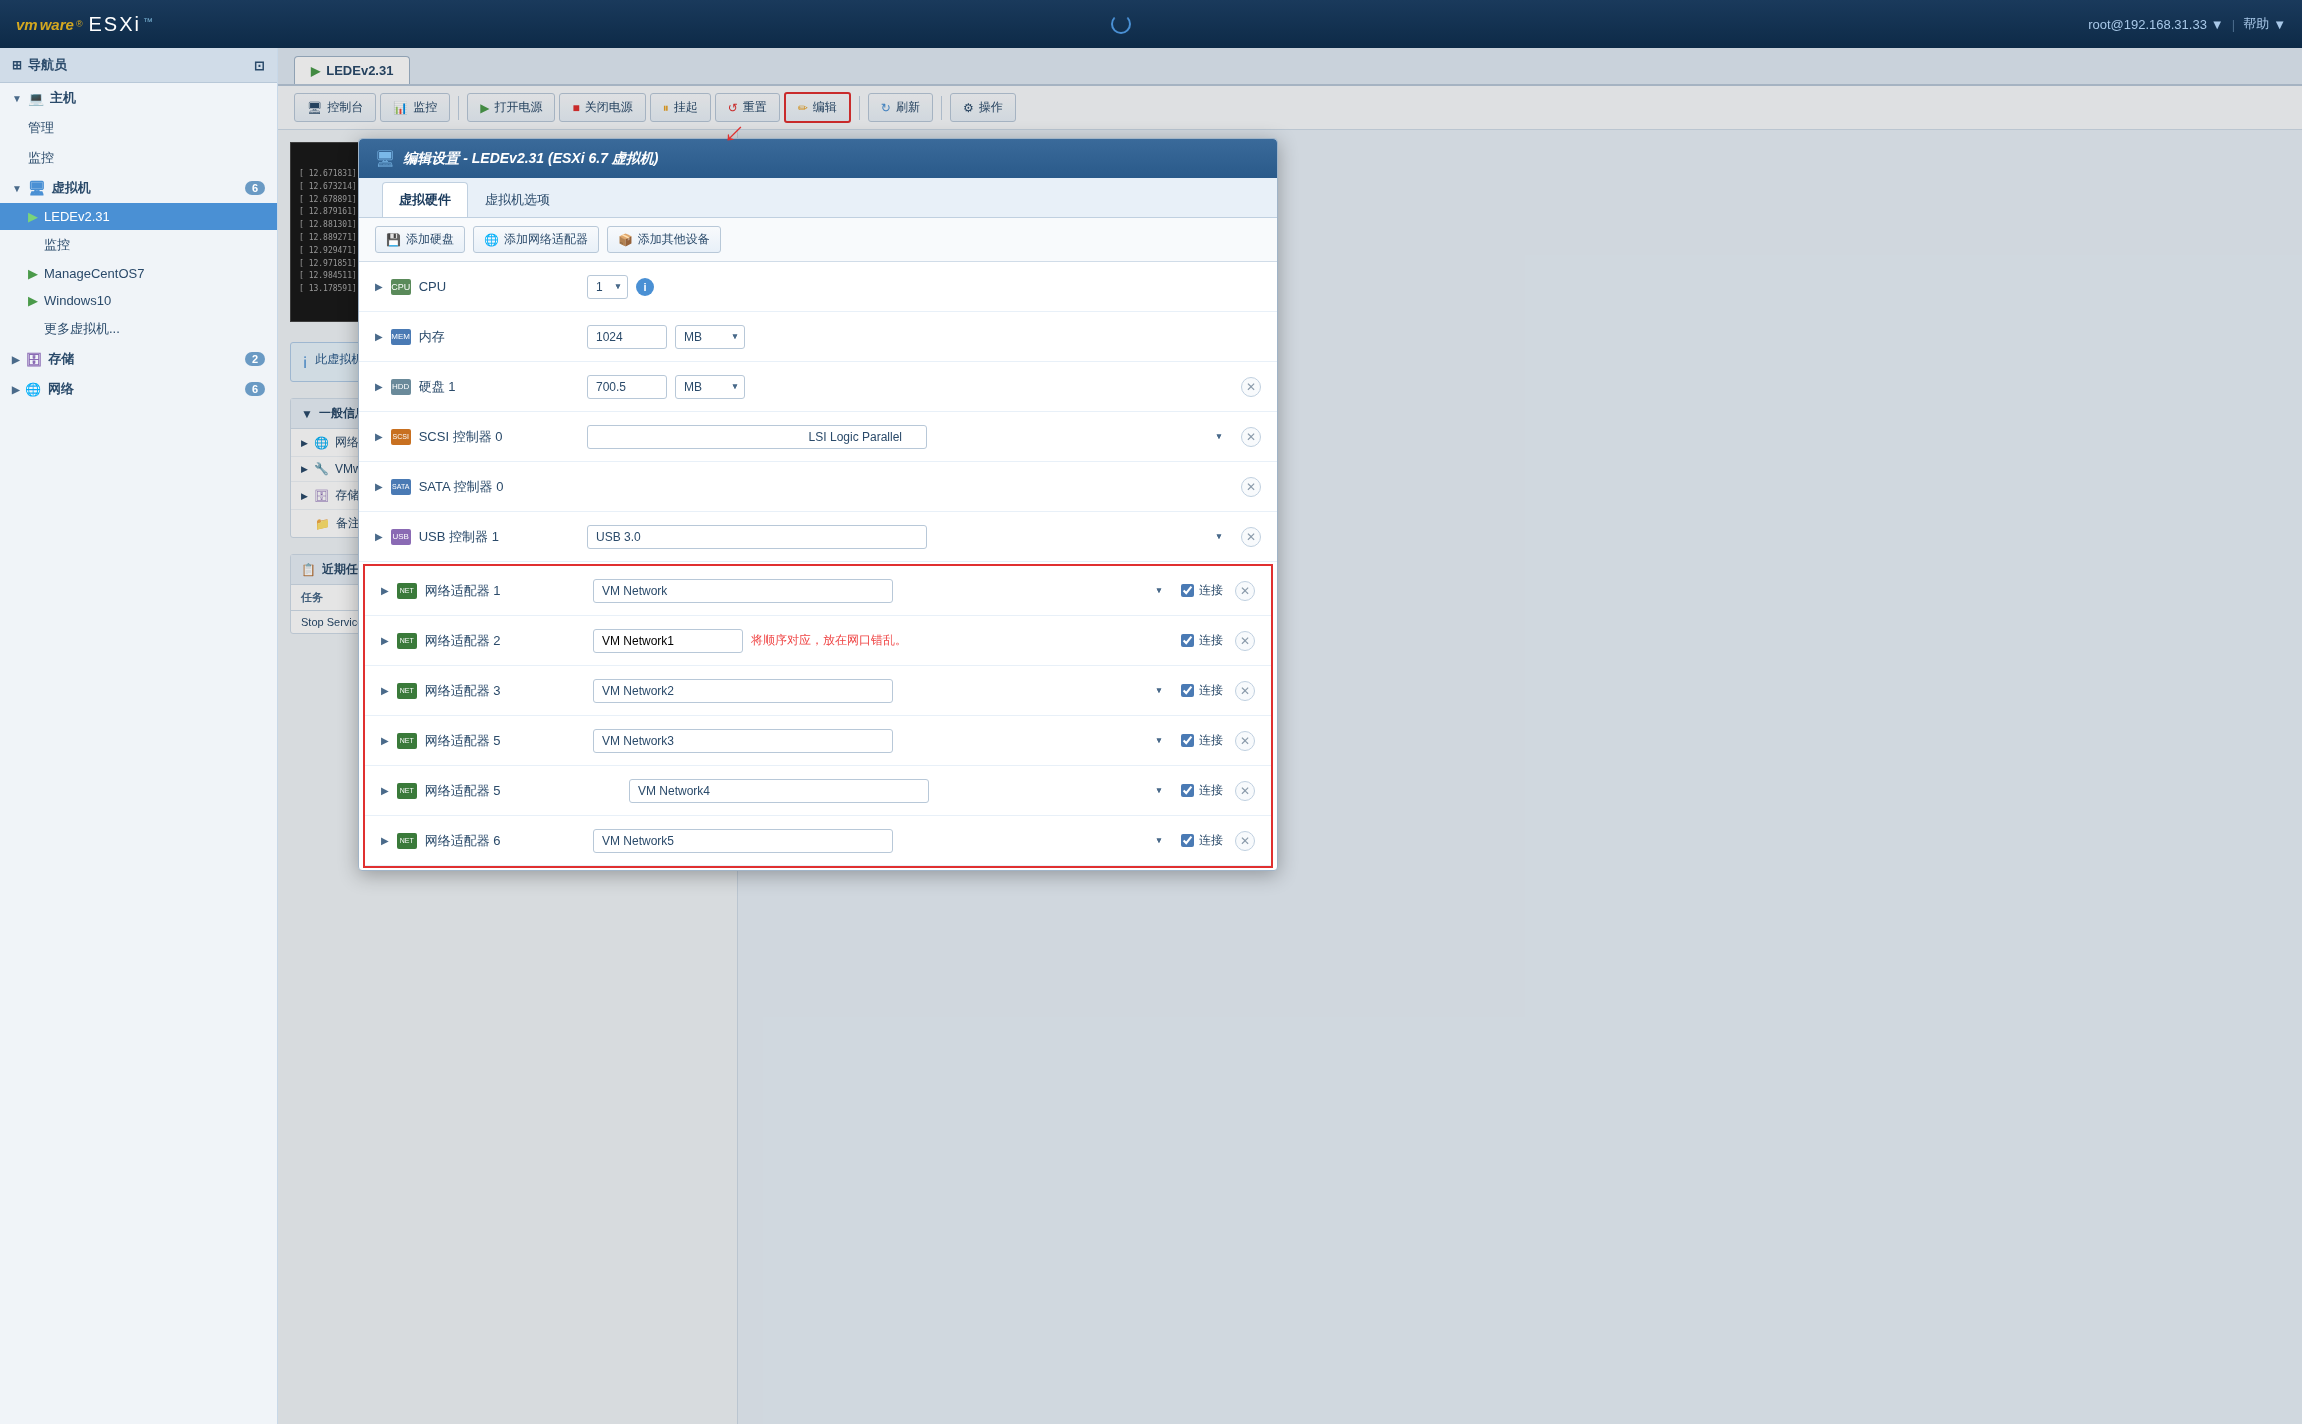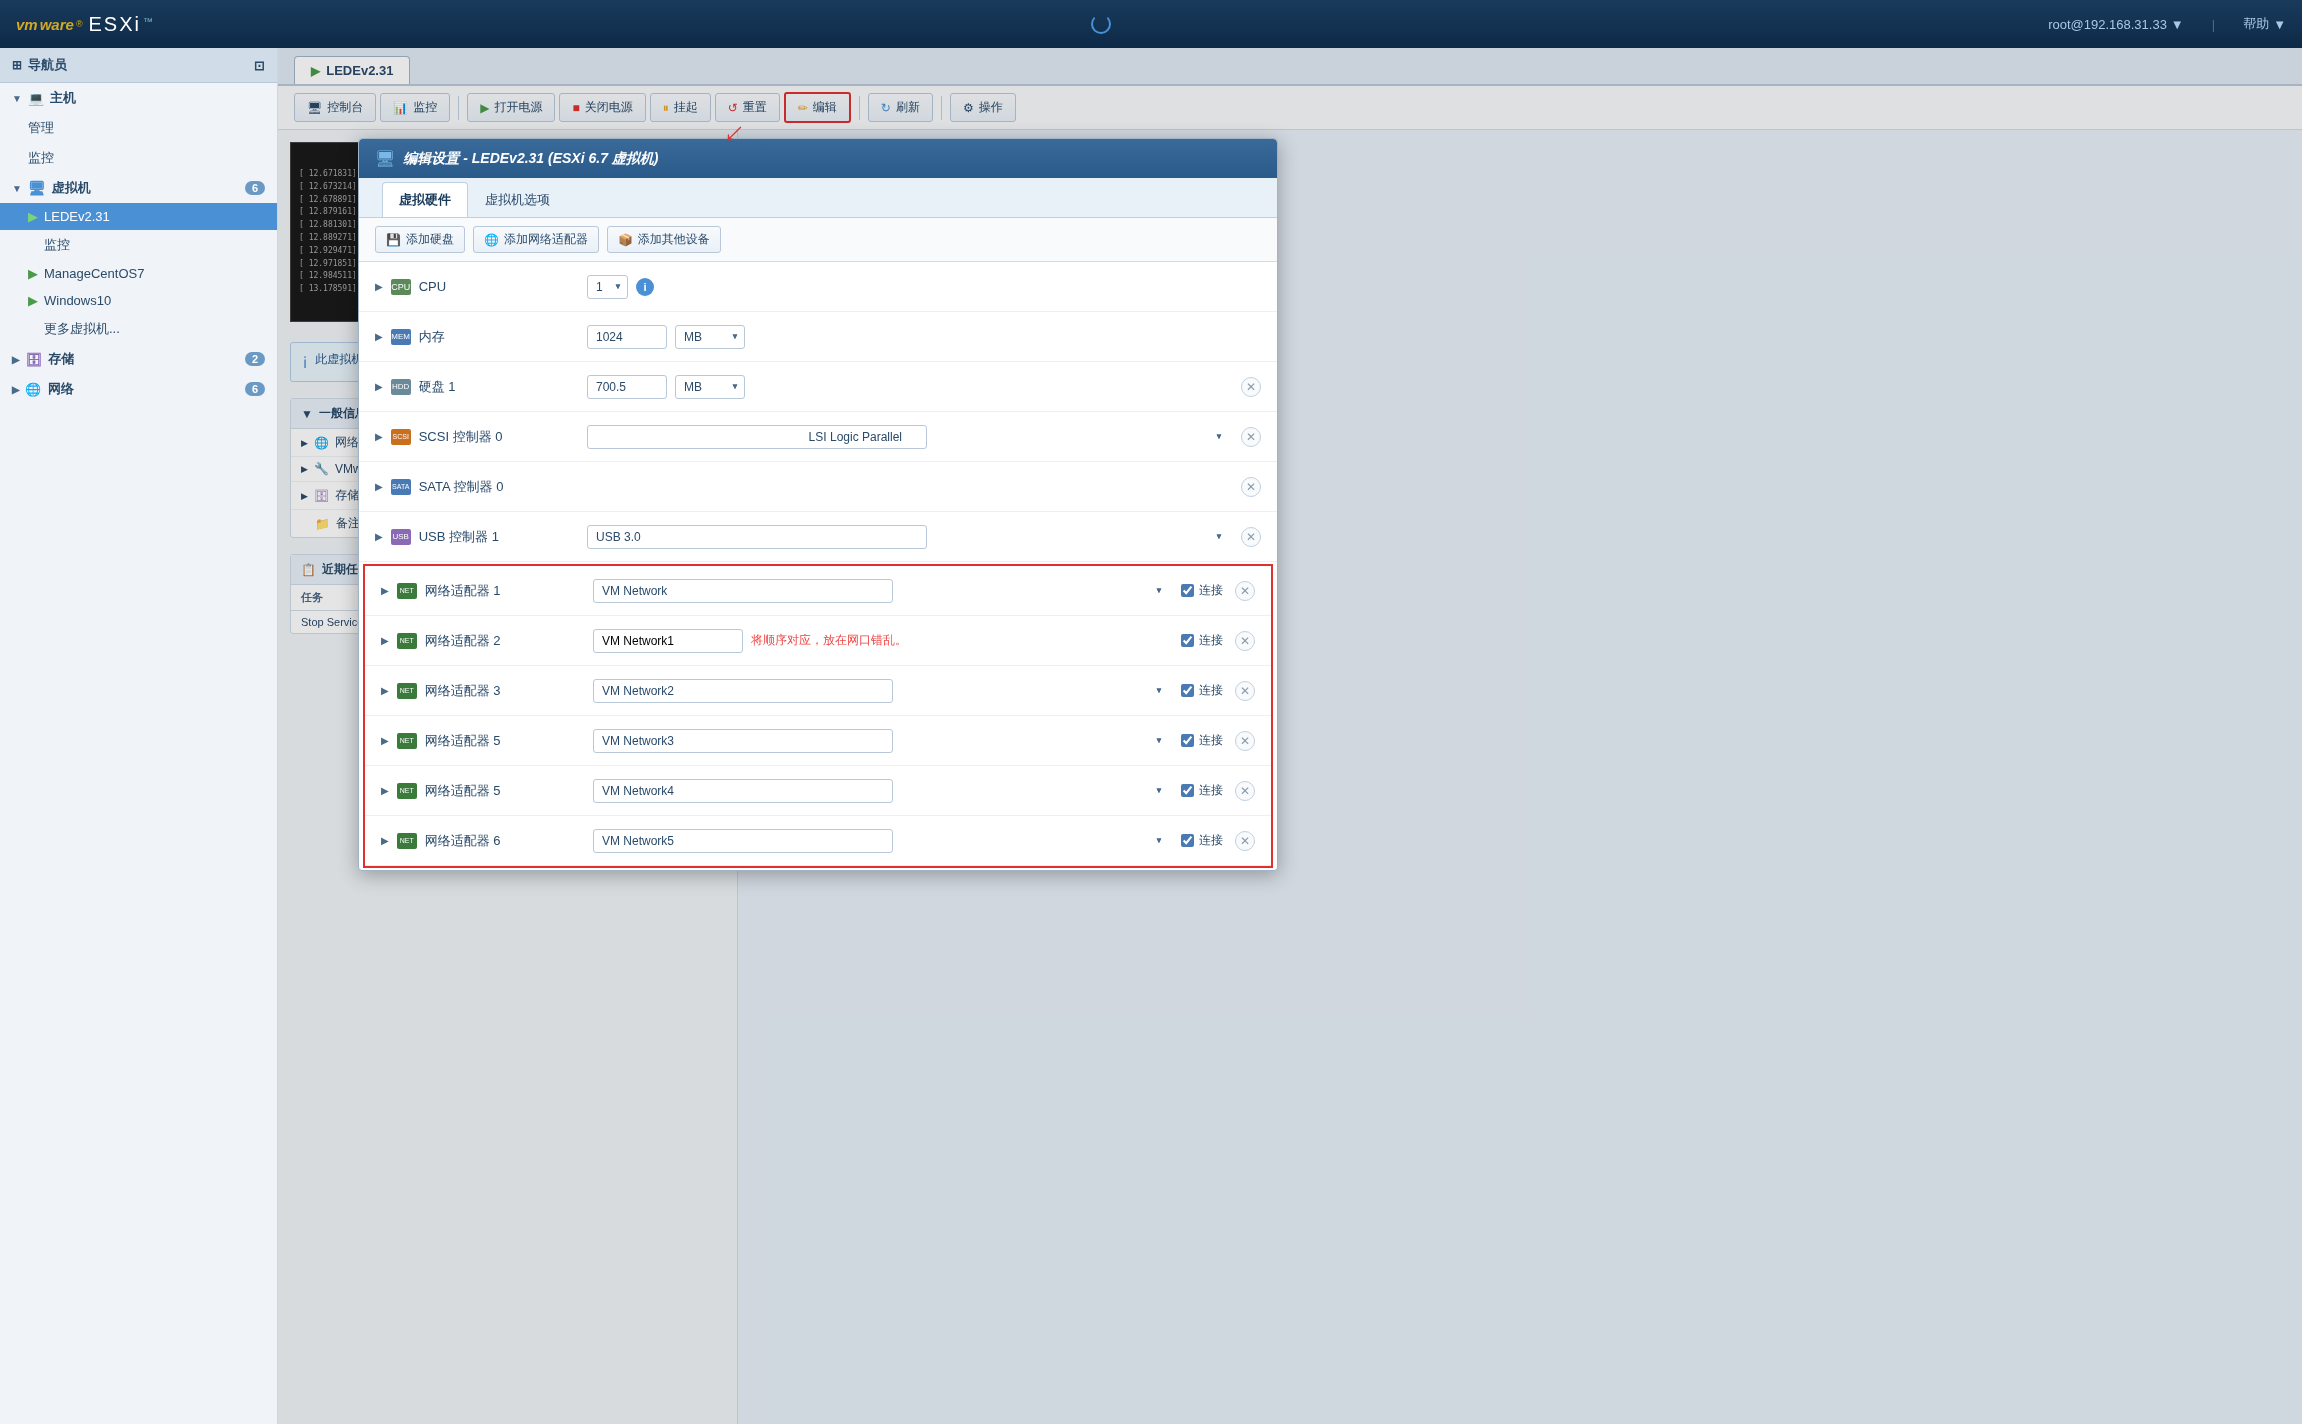--- a/index.html
+++ b/index.html
@@ -10,21 +10,21 @@
       background: linear-gradient(180deg, #1a3a5c 0%, #0d2a47 100%);
       height: 48px;
       display: flex;
       align-items: center;
       padding: 0 16px;
       justify-content: space-between;
     }
     .header-right {
       display: flex;
       align-items: center;
-      gap: 28px;
+      gap: 8px;
       color: #a8c8e8;
       font-size: 13px;
     }
     .header-right .user-info {
       display: flex;
       align-items: center;
       gap: 4px;
     }
     .header-right .separator { color: #4a6a8a; }
 
@@ -951,21 +951,21 @@
         </div>
 
         <div class="setting-row" style="border-bottom:1px solid #e8f0f8;">
           <div class="setting-label">
             <span class="expand-arrow">▶</span>
             <span class="setting-icon net" style="font-size:7px;">NET</span>
             <span>网络适配器 5</span>
           </div>
           <div class="setting-value" style="flex:1;">
             <div class="select-wrapper" style="position:relative; flex:1;">
-              <select style="width:100%; max-width:300px;">
+              <select style="width:100%; max-width:300px;margin-left:36px;">
                 <option>VM Network4</option>
                 <option>VM Network</option>
               </select>
               <span style="position:absolute;right:6px;font-size:8px;color:#4a6a8a;pointer-events:none;">▼</span>
             </div>
           </div>
           <label class="checkbox-label">
             <input type="checkbox" checked="" style="">
             <span>连接</span>
           </label>

